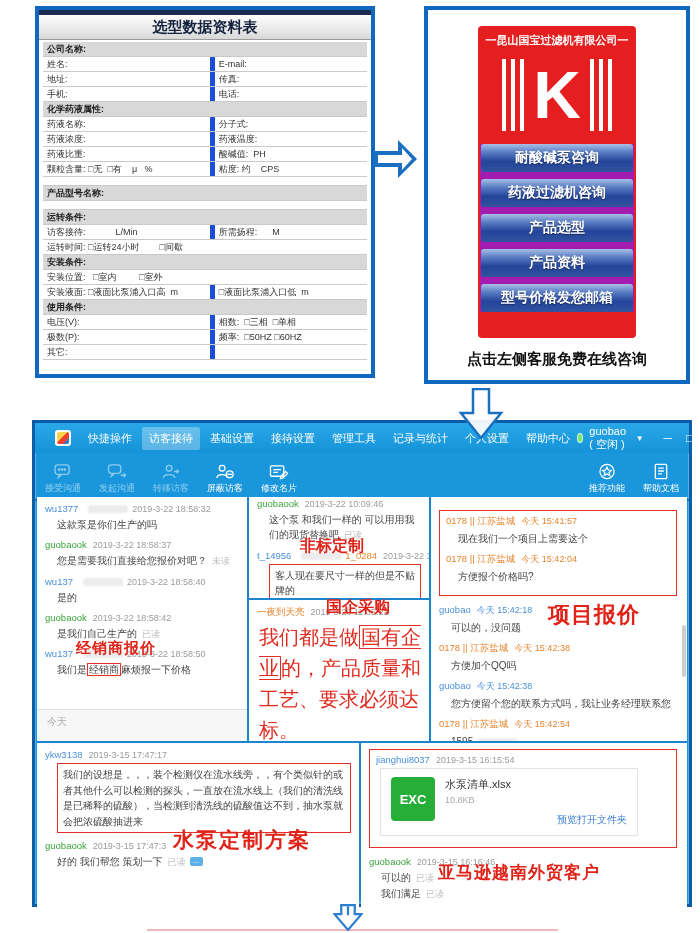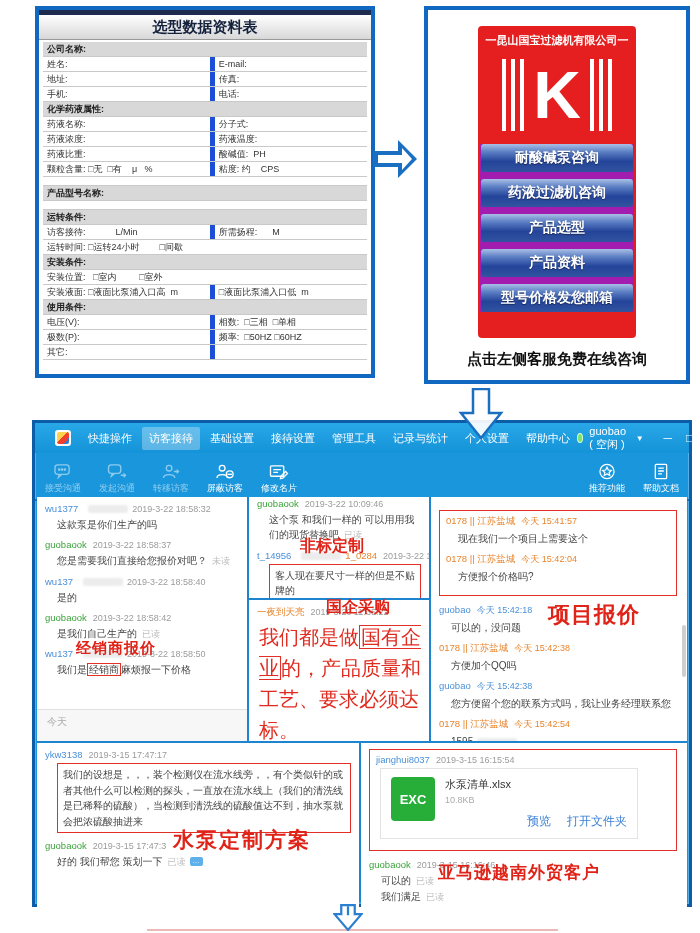--- a/index.html
+++ b/index.html
@@ -100,21 +100,21 @@
   .scroll-thumb{position:absolute;right:1px;top:128px;width:4px;height:52px;background:#cfcfcf;border-radius:2px;}
 
   .file-card{border:1px solid #e3e3e3;background:#fff;width:236px;padding:8px 10px;
              display:flex;gap:10px;margin:2px 0 2px 4px;}
   .exc{width:44px;height:44px;background:#27ae38;border-radius:4px;color:#fff;display:flex;
        align-items:center;justify-content:center;font-size:13px;font-weight:bold;flex:0 0 auto;}
   .file-info{flex:1;min-width:0;}
   .file-name{color:#333;font-size:11px;}
   .file-size{color:#aaa;font-size:9px;margin-top:3px;}
   .file-links{text-align:right;margin-top:8px;}
-  .flink{color:#3a7fd5;font-size:12px;margin-left:16px;}
+  .flink{color:#3a7fd5;font-size:10px;}
 
   .anno{position:absolute;color:#e02318;font-weight:bold;z-index:40;pointer-events:none;white-space:nowrap;}
   #anno-0{left:300px;top:536px;font-size:16px;}
   #anno-1{left:326px;top:597px;font-size:16px;}
   #anno-2{left:76px;top:639px;font-size:15px;letter-spacing:1px;}
   #anno-3{left:548px;top:600px;font-size:22px;letter-spacing:1px;}
   #anno-4{left:173px;top:826px;font-size:21px;letter-spacing:2px;}
   #anno-5{left:438px;top:861px;font-size:17px;letter-spacing:1px;}
 </style>
 </head>

